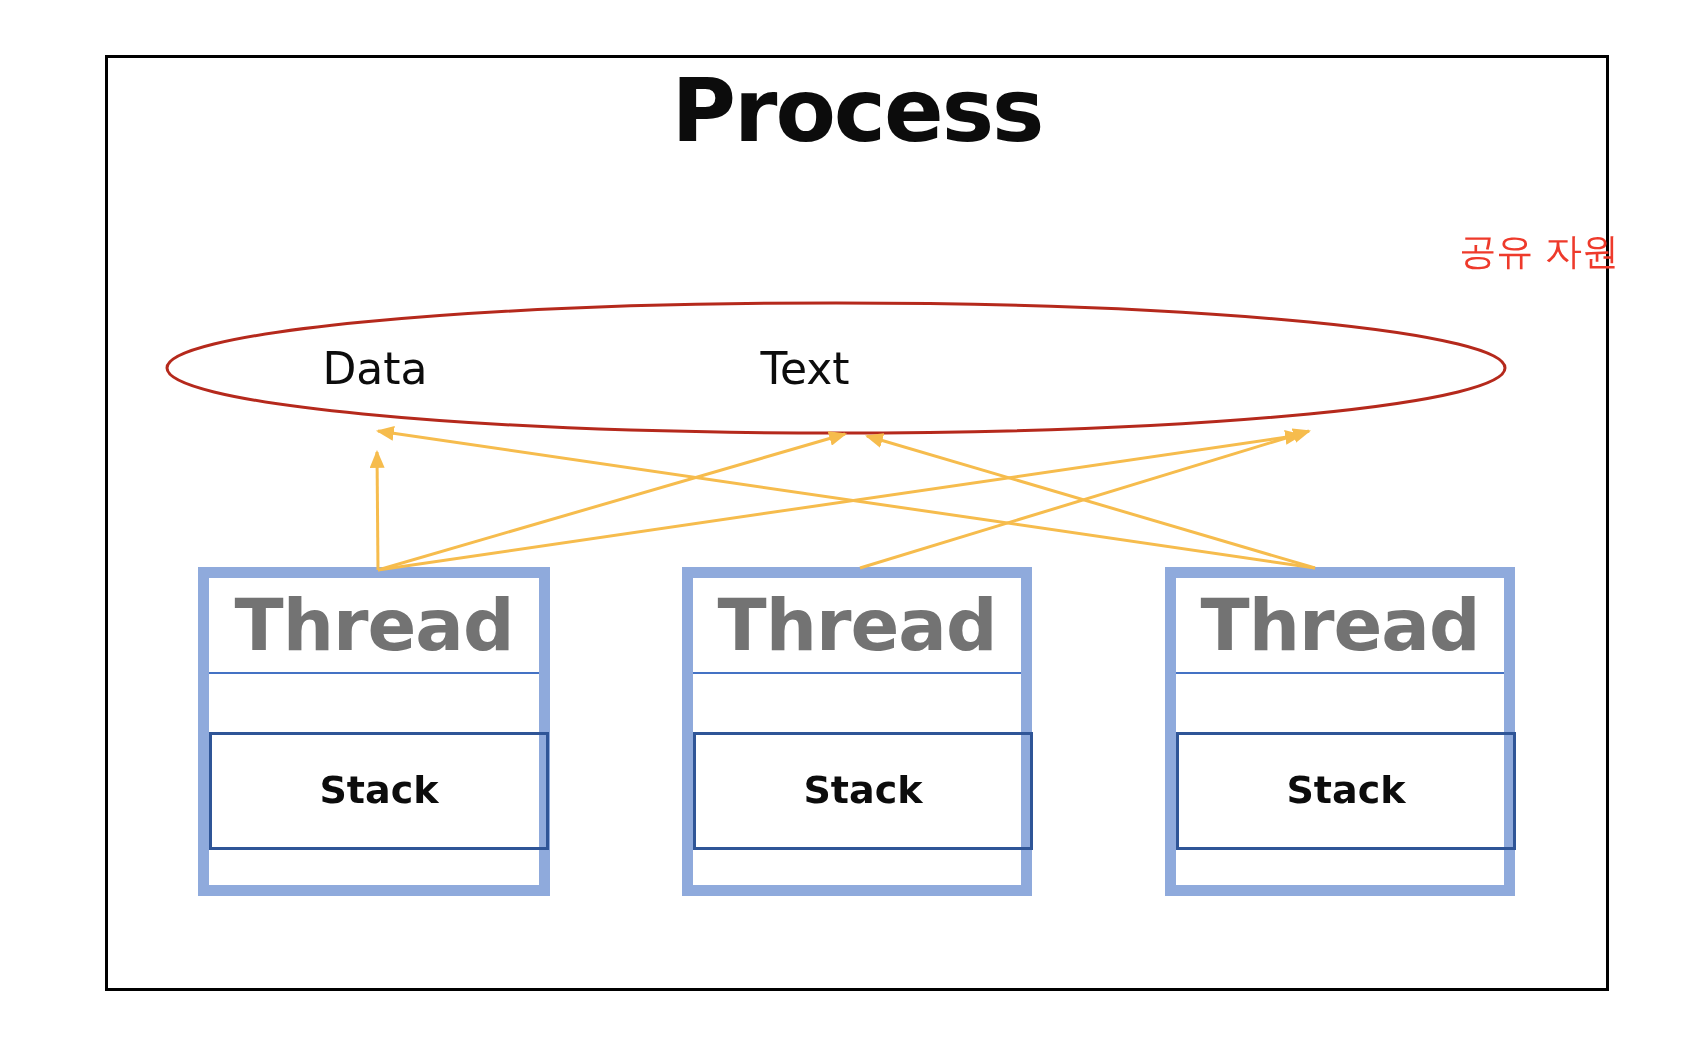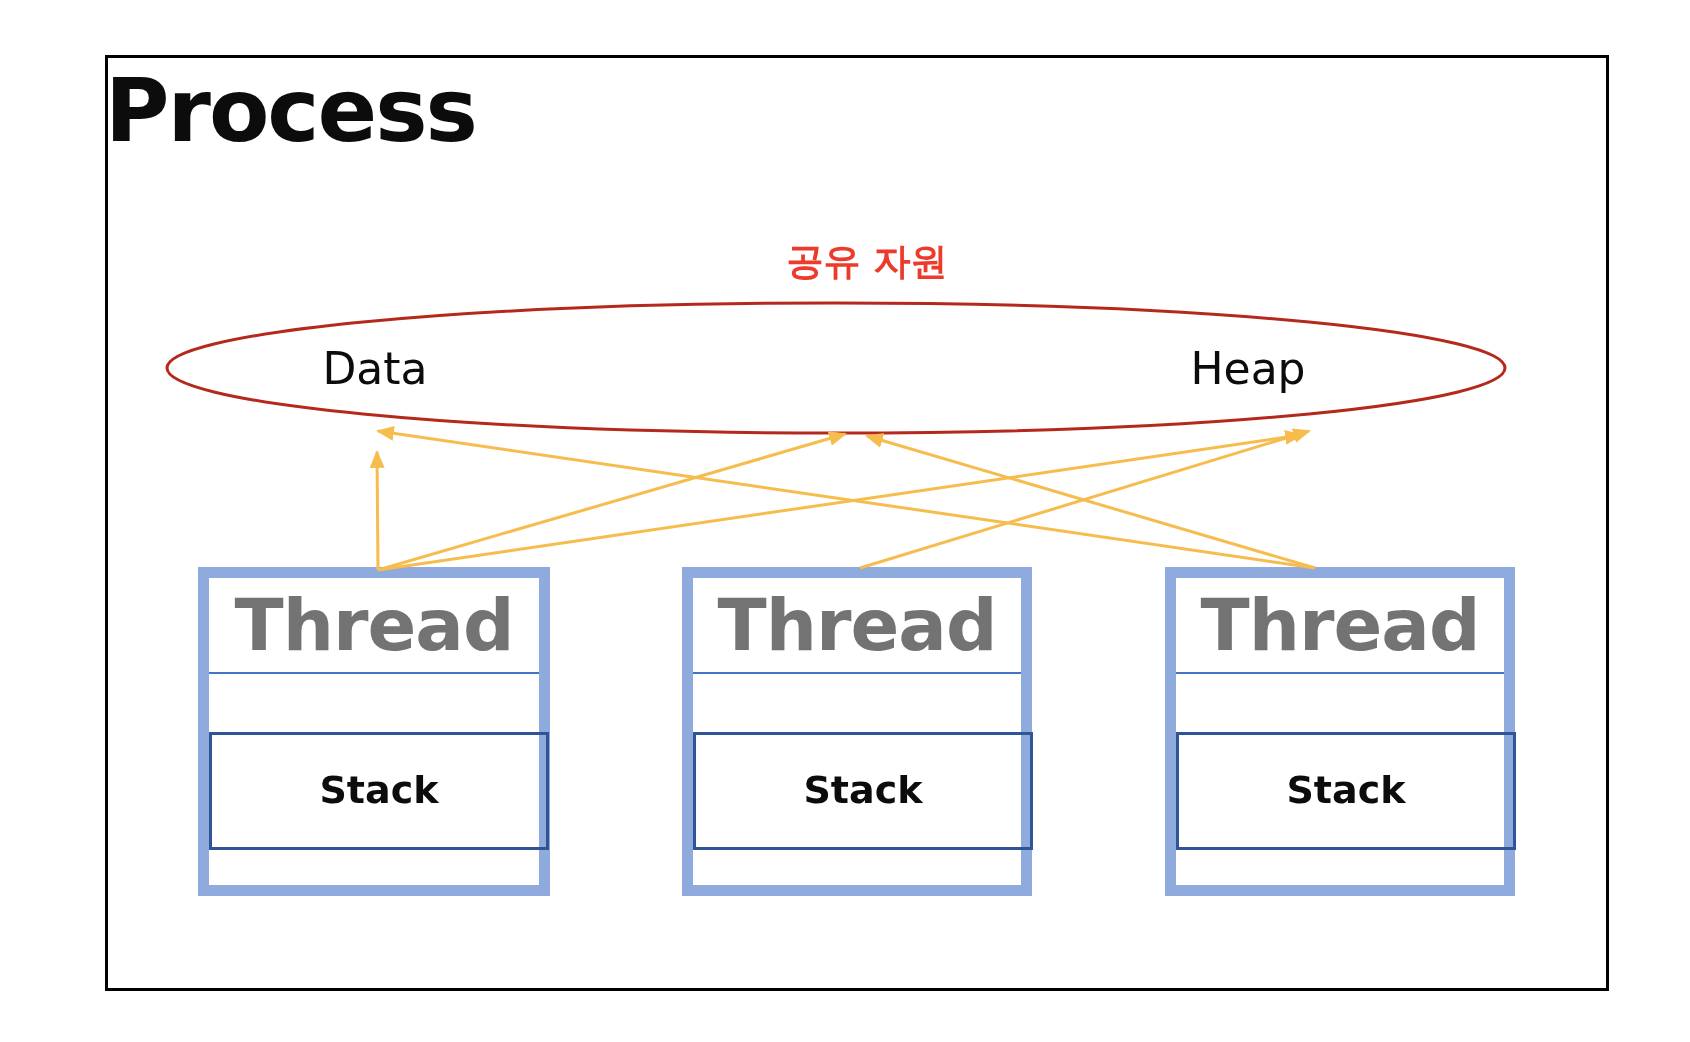--- a/index.html
+++ b/index.html
@@ -10,26 +10,26 @@
     font-family:"DejaVu Sans","Liberation Sans",sans-serif;
     overflow:hidden;
   }
   
   .outer-border{
     position:absolute;left:105px;top:55px;width:1504px;height:936px;
     border:3px solid var(--outer,#000);box-sizing:border-box;z-index:1;
   }
   .page-title{
     position:absolute;left:105px;top:66px;width:1504px;
-    text-align:left;font-size:88px;font-weight:bold;color:#0c0c0c;
+    text-align:center;font-size:88px;font-weight:bold;color:#0c0c0c;
     line-height:90px;letter-spacing:-2px;z-index:4;
   }
   .shared-label{
-    position:absolute;left:115px;top:242px;width:1504px;
-    text-align:center;font-size:37px;font-weight:bold;
+    position:absolute;left:115px;top:232px;width:1504px;
+    text-align:right;font-size:37px;font-weight:normal;
     color:var(--sharedred,#ee3a2b);line-height:40px;z-index:4;
   }
   
   .resource{
     position:absolute;top:336px;width:400px;text-align:center;
     font-size:44px;font-weight:normal;color:#0c0c0c;line-height:66px;z-index:4;
   }
   #res-data{left:175px;}
   #res-text{left:605px;}
   #res-heap{left:1048px;}
@@ -96,15 +96,15 @@
         <line x1="378" y1="570" x2="377" y2="452" class="arrow-line" marker-end="url(#ah)"></line>
         <line x1="378" y1="570" x2="845" y2="434" class="arrow-line" marker-end="url(#ah)"></line>
         <line x1="378" y1="570" x2="1301" y2="435" class="arrow-line" marker-end="url(#ah)"></line>
         <line x1="860" y1="568" x2="1309" y2="431" class="arrow-line" marker-end="url(#ah)"></line>
         <line x1="1315" y1="568" x2="378" y2="431" class="arrow-line" marker-end="url(#ah)"></line>
         <line x1="1315" y1="568" x2="867" y2="436" class="arrow-line" marker-end="url(#ah)"></line>
       </g>
   </svg>
 
   <div class="resource" id="res-data">Data</div>
-  <div class="resource" id="res-heap">Heap</div>
+  <div class="resource" id="res-text">Text</div>
 
 </div>
 
 </body></html>

